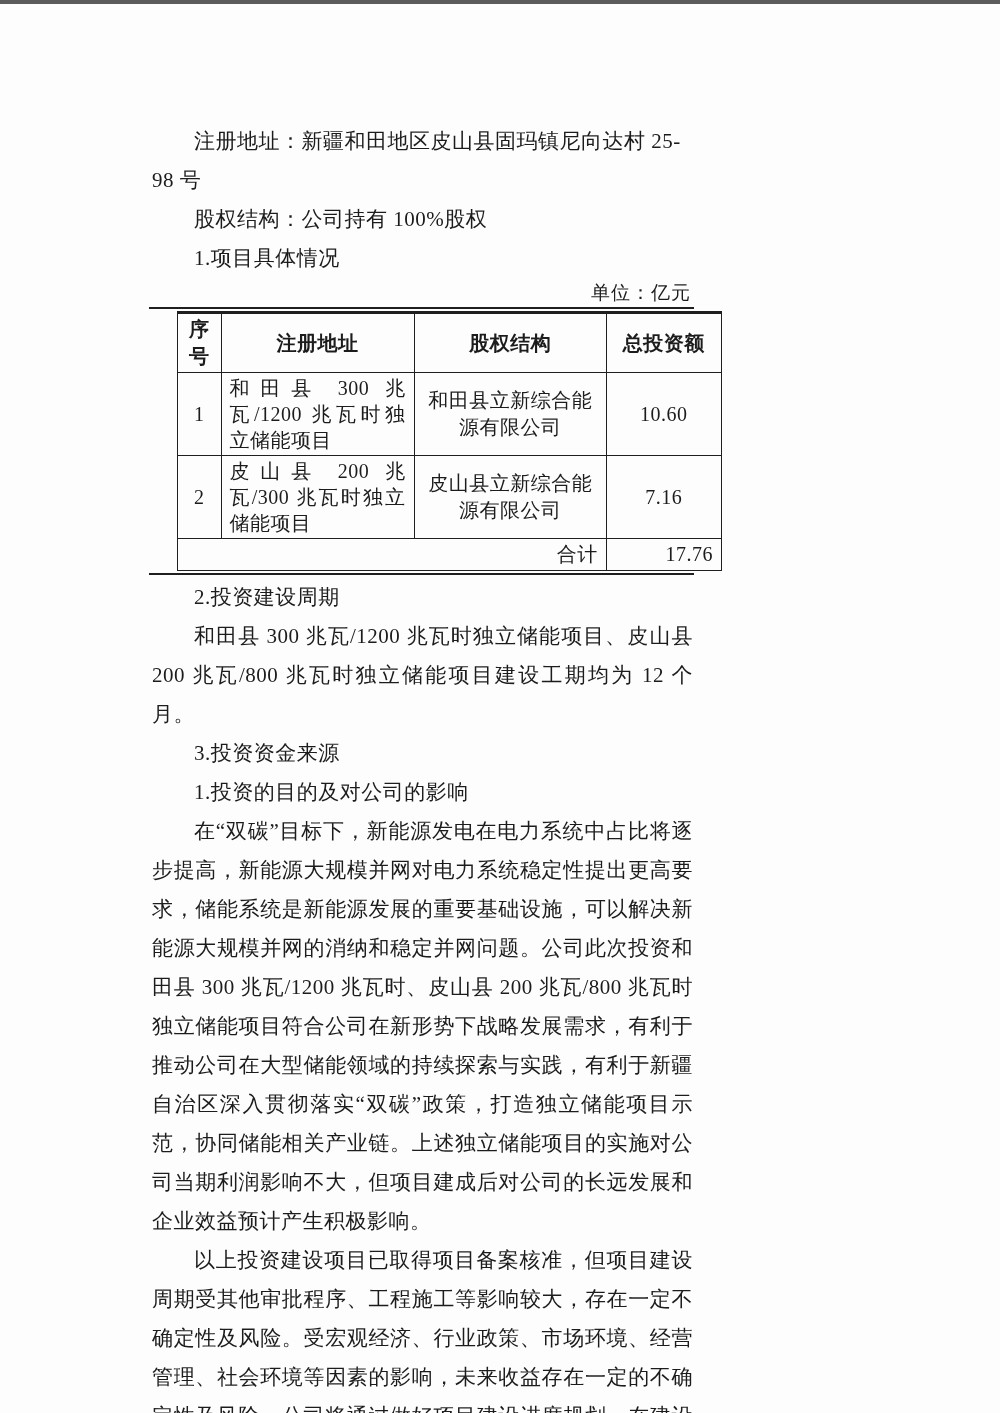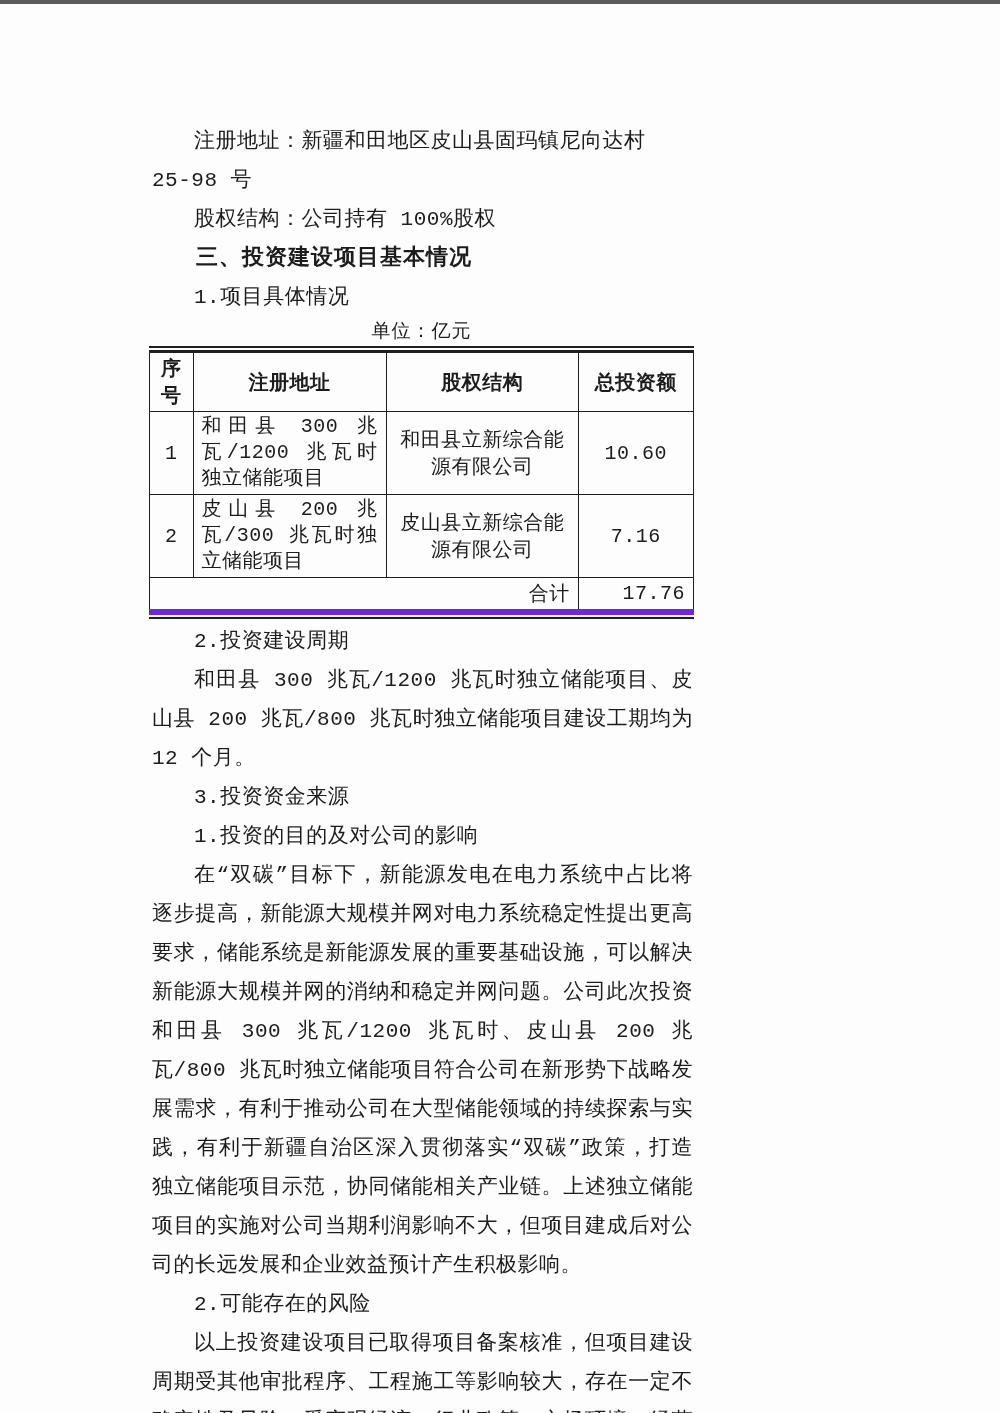--- a/index.html
+++ b/index.html
@@ -20,21 +20,20 @@
     height: 4px;
     background: #3f3f3f;
     opacity: 0.85;
   }
   .page {
     position: absolute;
     top: 0; left: 0;
     width: 840px;
     height: 1413px;
     padding: 122px 147px 40px 152px;
-    font-family: Liberation Mono, monospace;
   }
   .txt {
     font-size: 21px;
     line-height: 39px;
     margin: 0;
     letter-spacing: 0.5px;
   }
   .indent { text-indent: 2em; }
   .just { text-align: justify; }
   .heading {
@@ -42,37 +41,38 @@
     font-size: 22px;
     line-height: 39px;
     margin: 0;
     text-indent: 2em;
     letter-spacing: 1px;
   }
   .unit-note {
     font-size: 19px;
     line-height: 24px;
     margin-top: 3px;
-    text-align: center;
+    text-align: right;
     padding-right: 2px;
     letter-spacing: 1px;
   }
   .table-wrap {
     margin: 2px -1px 0 -3px;
     border-top: 2px solid #1f1f1f;
     border-bottom: 2px solid #1f1f1f;
     padding: 2px 0;
   }
   table.inv {
     width: 100%;
     border-collapse: collapse;
     border-top: 3px solid #1f1f1f;
-    border-bottom: 6px solid #6d28d9;
+    border-bottom: 1px solid #6d28d9;
     font-size: 20px;
     color: #1c1c1c;
+    margin-left: 28px;
   }
   table.inv th, table.inv td {
     border: 1px solid #1f1f1f;
     padding: 2px 8px;
     letter-spacing: 0.5px;
   }
   table.inv th {
     height: 31px;
     font-weight: bold;
     text-align: center;
@@ -95,21 +95,20 @@
 <body>
 
 <div class="scan-top"></div>
 
 <div class="page">
 
   <p class="txt indent">注册地址：新疆和田地区皮山县固玛镇尼向达村 25-98 号</p>
 
   <p class="txt indent">股权结构：公司持有 100%股权</p>
 
-  <h2 class="heading">三、投资建设项目基本情况</h2>
 
   <p class="txt indent">1.项目具体情况</p>
 
   <div class="unit-note">单位：亿元</div>
 
   <div class="table-wrap">
     <table class="inv">
       <colgroup>
         <col class="c-seq">
           <col class="c-name">
@@ -150,17 +149,16 @@
   <p class="txt indent just">和田县 300 兆瓦/1200 兆瓦时独立储能项目、皮山县 200 兆瓦/800 兆瓦时独立储能项目建设工期均为 12 个月。</p>
 
   <p class="txt indent">3.投资资金来源</p>
 
 
 
   <p class="txt indent">1.投资的目的及对公司的影响</p>
 
   <p class="txt indent just">在“双碳”目标下，新能源发电在电力系统中占比将逐步提高，新能源大规模并网对电力系统稳定性提出更高要求，储能系统是新能源发展的重要基础设施，可以解决新能源大规模并网的消纳和稳定并网问题。公司此次投资和田县 300 兆瓦/1200 兆瓦时、皮山县 200 兆瓦/800 兆瓦时独立储能项目符合公司在新形势下战略发展需求，有利于推动公司在大型储能领域的持续探索与实践，有利于新疆自治区深入贯彻落实“双碳”政策，打造独立储能项目示范，协同储能相关产业链。上述独立储能项目的实施对公司当期利润影响不大，但项目建成后对公司的长远发展和企业效益预计产生积极影响。</p>
 
-  <p class="txt indent">2.可能存在的风险</p>
 
   <p class="txt indent just">以上投资建设项目已取得项目备案核准，但项目建设周期受其他审批程序、工程施工等影响较大，存在一定不确定性及风险。受宏观经济、行业政策、市场环境、经营管理、社会环境等因素的影响，未来收益存在一定的不确定性及风险。公司将通过做好项目建设进度规划，在建设中加强管理和成本控制等措施规避或</p>
 
 </div>
 
 </body></html>

